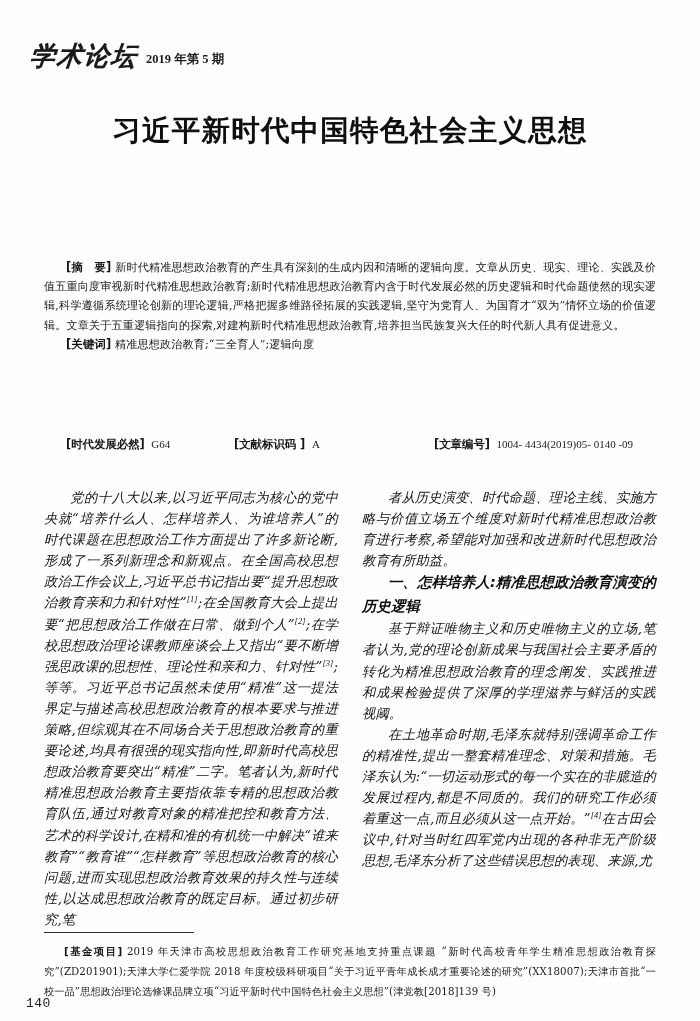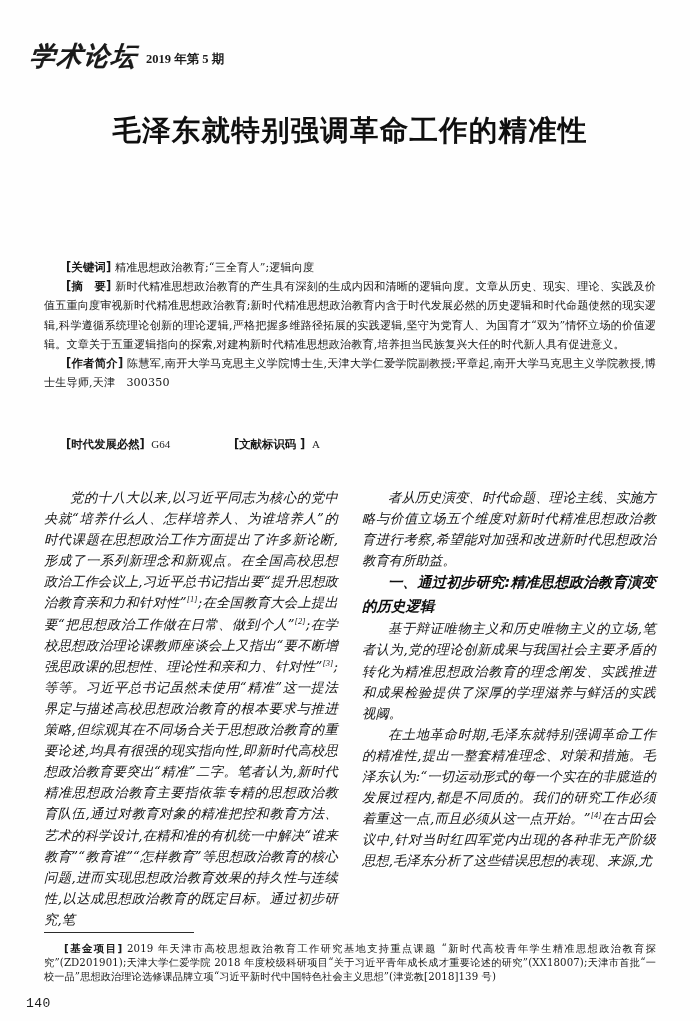--- a/index.html
+++ b/index.html
@@ -177,21 +177,21 @@
     height: 0;
     border-top: 1px solid #2b2b2b;
   }
   .footnote {
     position: absolute;
     left: 44px;
     top: 941px;
     width: 612px;
     font-family: "DejaVu Serif", serif;
     font-size: 10.2px;
-    line-height: 14px;
+    line-height: 20px;
     color: #191919;
     text-align: justify;
     text-justify: inter-character;
   }
   .footnote p {
     margin: 0;
     text-indent: 20px;
     letter-spacing: 0.1px;
   }
   .fn-tag {
@@ -212,58 +212,58 @@
 </head>
 <body>
 
 <div id="page">
 
   <div class="masthead">
     <span class="journal-logo">学术论坛</span>
     <span class="issue-line">2019 年第 5 期</span>
   </div>
 
-  <div class="paper-title">毛泽东就特别强调革命工作的精准性</div>
+  <div class="paper-title">习近平新时代中国特色社会主义思想</div>
 
   <div class="meta-block">
-    <p class="meta-para">
-      <span class="tag">[关键词]</span>
-      <span>精准思想政治教育;“三全育人”;逻辑向度</span>
-    </p>
     <p class="meta-para">
       <span class="tag">[摘　要]</span>
       <span>新时代精准思想政治教育的产生具有深刻的生成内因和清晰的逻辑向度。文章从历史、现实、理论、实践及价值五重向度审视新时代精准思想政治教育;新时代精准思想政治教育内含于时代发展必然的历史逻辑和时代命题使然的现实逻辑,科学遵循系统理论创新的理论逻辑,严格把握多维路径拓展的实践逻辑,坚守为党育人、为国育才“双为”情怀立场的价值逻辑。文章关于五重逻辑指向的探索,对建构新时代精准思想政治教育,培养担当民族复兴大任的时代新人具有促进意义。</span>
     </p>
     <p class="meta-para">
-      <span class="tag">[作者简介]</span>
-      <span>陈慧军,南开大学马克思主义学院博士生,天津大学仁爱学院副教授;平章起,南开大学马克思主义学院教授,博士生导师,天津　300350</span>
+      <span class="tag">[关键词]</span>
+      <span>精准思想政治教育;“三全育人”;逻辑向度</span>
     </p>
   </div>
 
   <div class="class-row">
     <span class="class-cell c1">
       <span class="tag">[时代发展必然]</span>
       <span class="class-val">G64</span>
     </span>
     <span class="class-cell c2">
       <span class="tag">[文献标识码 ]</span>
       <span class="class-val">A</span>
     </span>
+    <span class="class-cell c3">
+      <span class="tag">[文章编号]</span>
+      <span class="class-val">1004- 4434(2019)05- 0140 -09</span>
+    </span>
   </div>
 
   <div class="columns">
 
     <div class="col">
       <p><span>党的十八大以来,以习近平同志为核心的党中央就“培养什么人、怎样培养人、为谁培养人”的时代课题在思想政治工作方面提出了许多新论断,形成了一系列新理念和新观点。在全国高校思想政治工作会议上,习近平总书记指出要“提升思想政治教育亲和力和针对性”</span><sup class="ref">[1]</sup><span>;在全国教育大会上提出要“把思想政治工作做在日常、做到个人”</span><sup class="ref">[2]</sup><span>;在学校思想政治理论课教师座谈会上又指出“要不断增强思政课的思想性、理论性和亲和力、针对性”</span><sup class="ref">[3]</sup><span>;等等。习近平总书记虽然未使用“精准”这一提法界定与描述高校思想政治教育的根本要求与推进策略,但综观其在不同场合关于思想政治教育的重要论述,均具有很强的现实指向性,即新时代高校思想政治教育要突出“精准”二字。笔者认为,新时代精准思想政治教育主要指依靠专精的思想政治教育队伍,通过对教育对象的精准把控和教育方法、艺术的科学设计,在精和准的有机统一中解决“谁来教育”“教育谁”“怎样教育”等思想政治教育的核心问题,进而实现思想政治教育效果的持久性与连续性,以达成思想政治教育的既定目标。通过初步研究,笔</span></p>
     </div>
 
     <div class="col">
       <p><span>者从历史演变、时代命题、理论主线、实施方略与价值立场五个维度对新时代精准思想政治教育进行考察,希望能对加强和改进新时代思想政治教育有所助益。</span></p>
 
-      <p class="section-head gap-before gap-after">一、通过初步研究:精准思想政治教育演变的历史逻辑</p>
+      <p class="section-head gap-before gap-after">一、怎样培养人:精准思想政治教育演变的历史逻辑</p>
 
       <p><span>基于辩证唯物主义和历史唯物主义的立场,笔者认为,党的理论创新成果与我国社会主要矛盾的转化为精准思想政治教育的理念阐发、实践推进和成果检验提供了深厚的学理滋养与鲜活的实践视阈。</span></p>
 
       <p><span>在土地革命时期,毛泽东就特别强调革命工作的精准性,提出一整套精准理念、对策和措施。毛泽东认为:“一切运动形式的每一个实在的非臆造的发展过程内,都是不同质的。我们的研究工作必须着重这一点,而且必须从这一点开始。”</span><sup class="ref">[4]</sup><span>在古田会议中,针对当时红四军党内出现的各种非无产阶级思想,毛泽东分析了这些错误思想的表现、来源,尤</span></p>
     </div>
 
   </div>
 
   <div class="fn-rule"></div>
   <div class="footnote">

